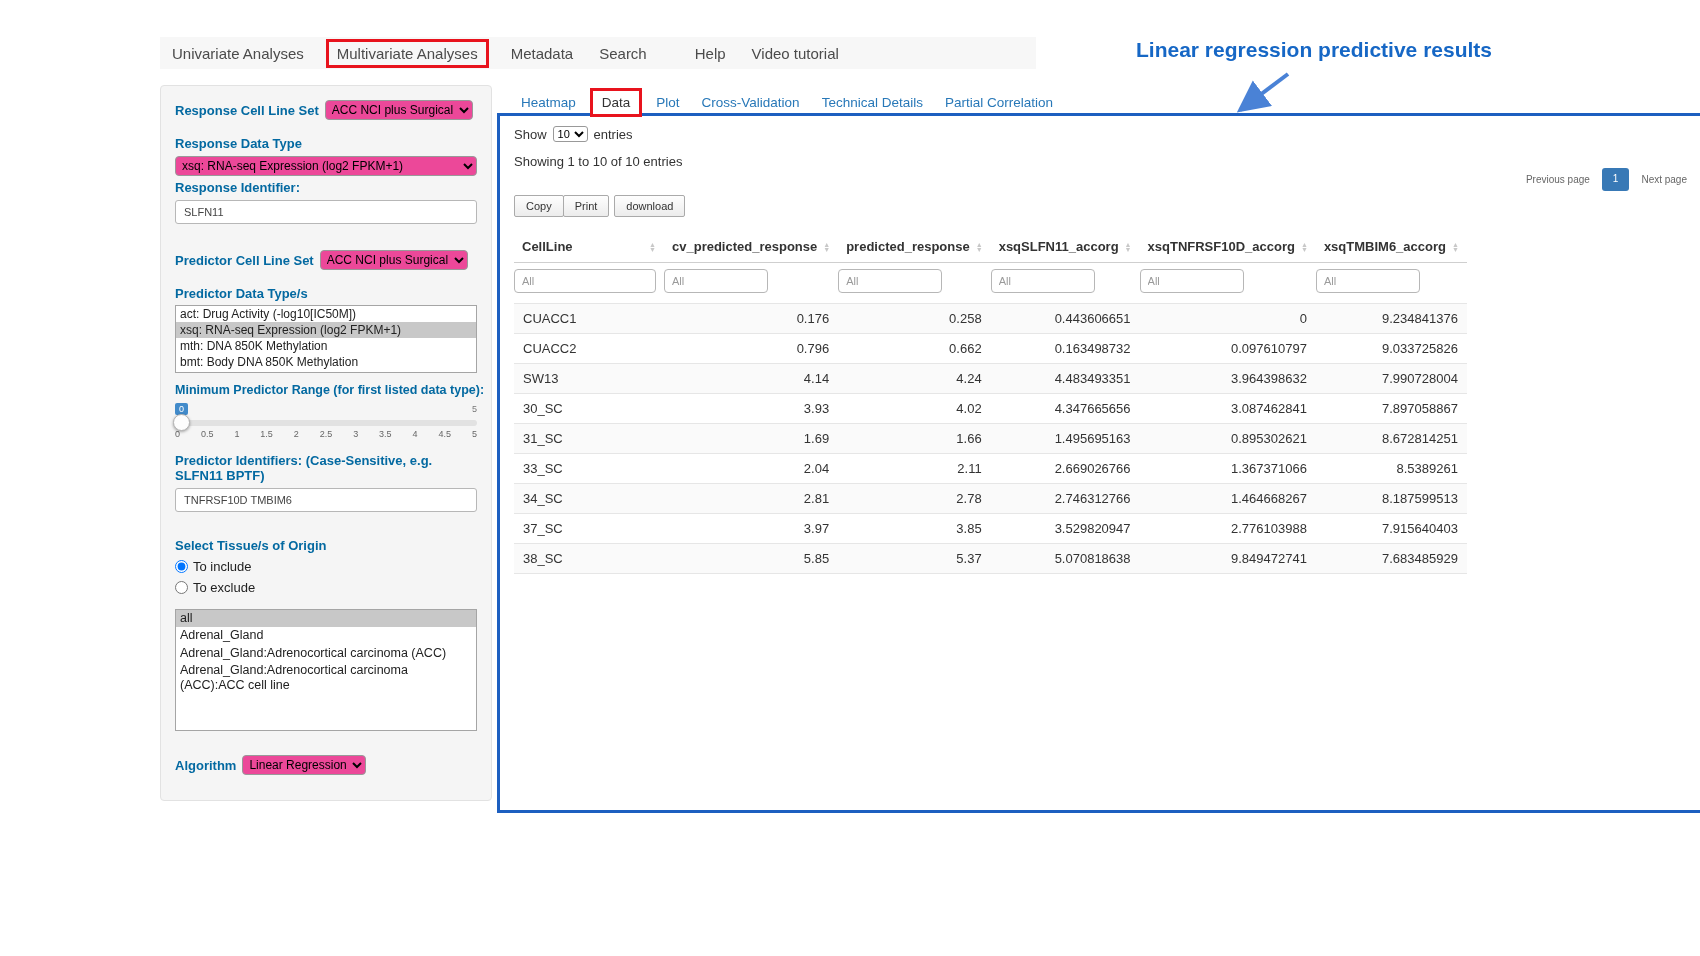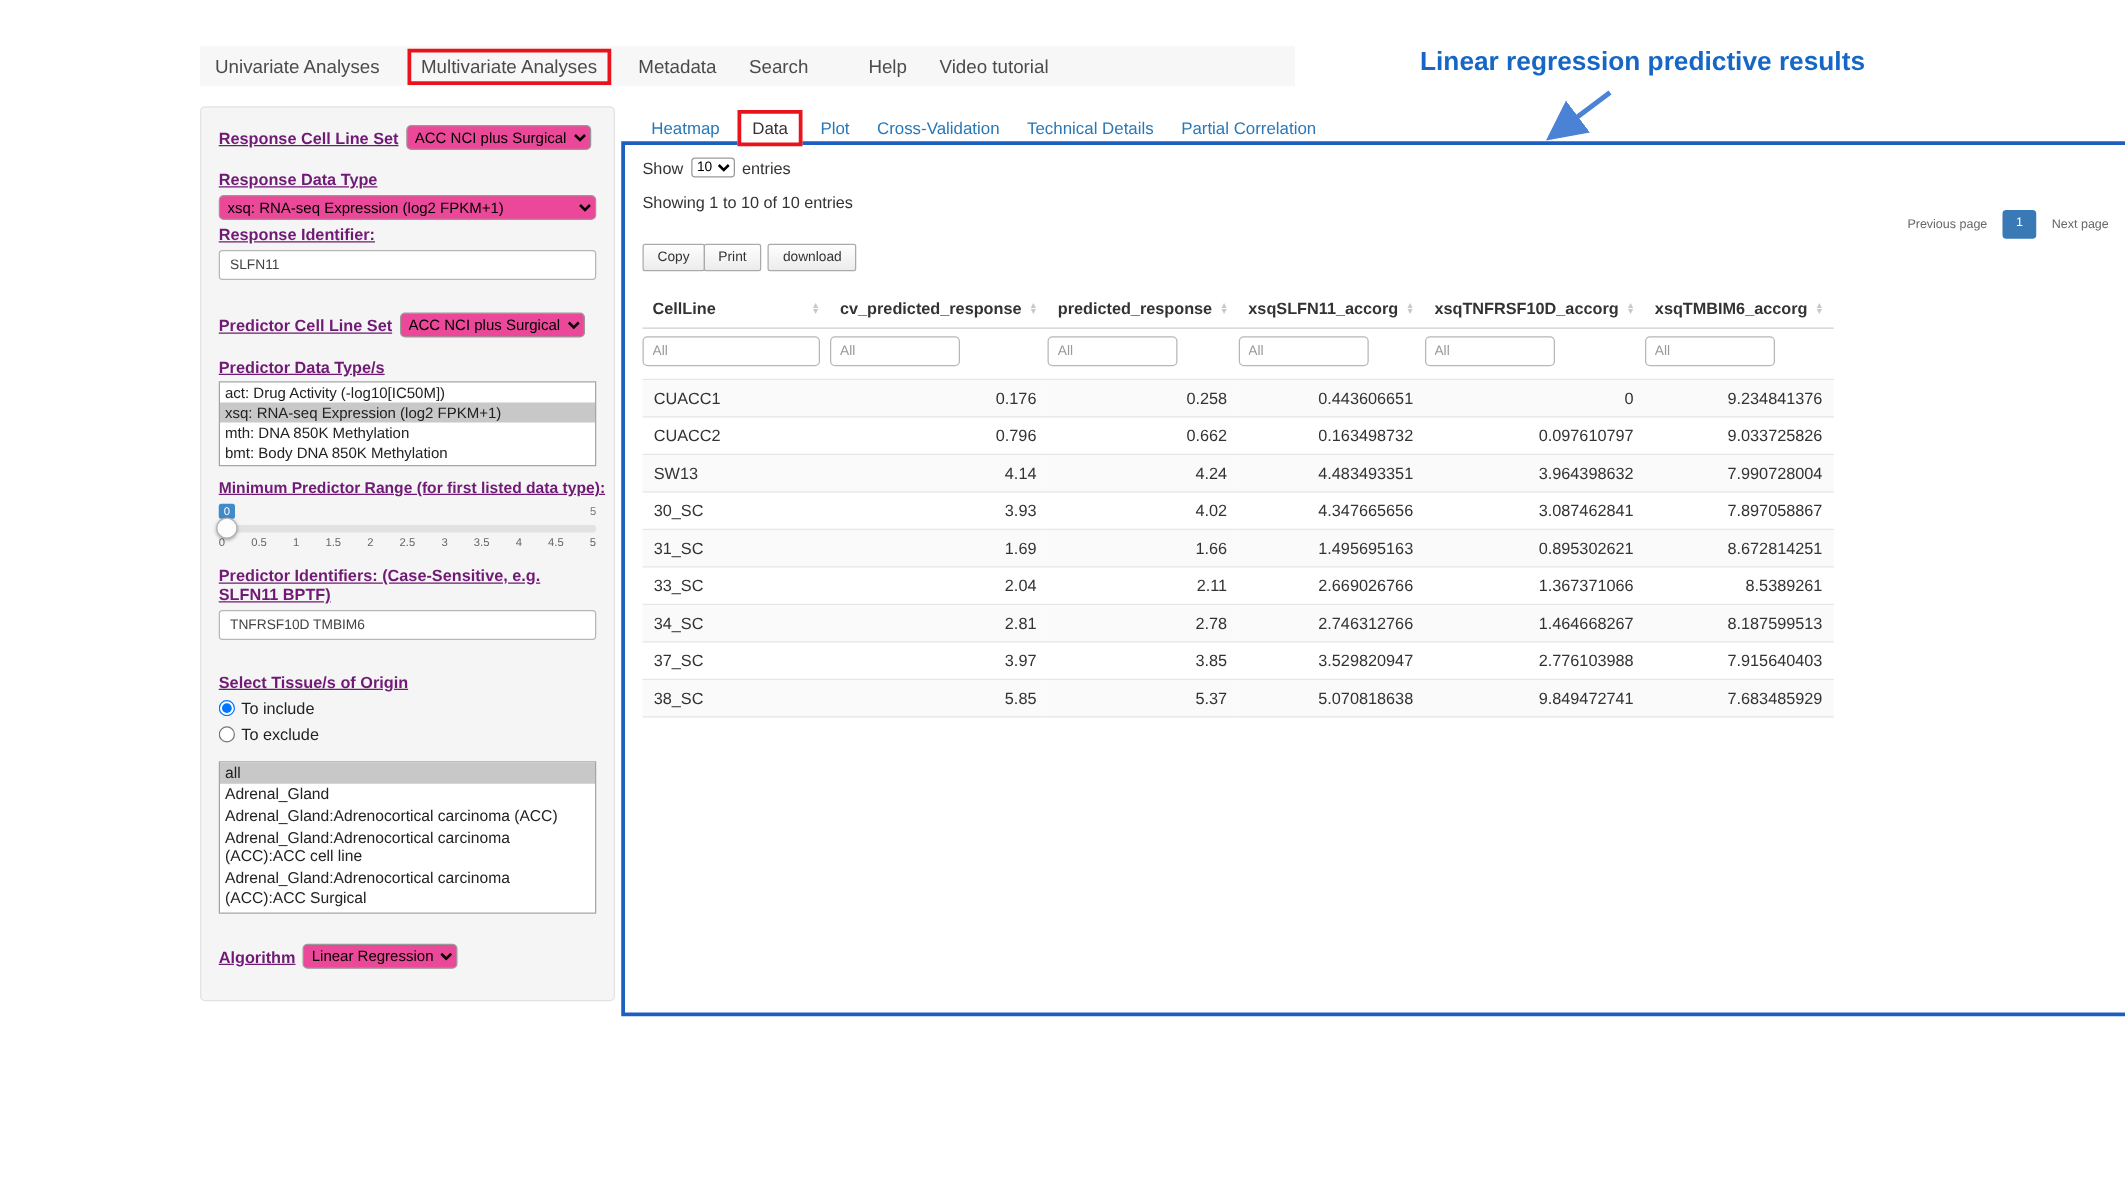--- a/index.html
+++ b/index.html
@@ -25,21 +25,21 @@
     color:#1667c5; white-space:nowrap;
   }
   .annotation-arrow { position:absolute; left:1222px; top:68px; }
 
   
   .sidebar {
     position:absolute; left:160px; top:85px; width:332px; height:716px;
     background:#f5f5f5; border:1px solid #e2e2e2; border-radius:4px;
     padding:14px; font-size:13px; color:#222;
   }
-  .lbl { font-weight:bold; font-size:13px; color:#701a75;text-decoration:underline; }
+  .lbl { font-weight:bold; font-size:13px; color:#0369a1; }
   .nowrap { white-space:nowrap; font-size:12.5px; }
   .inline-row { display:flex; align-items:center; gap:6px; margin-bottom:16px; }
   .sidebar select { font-size:12px; border:1px solid #999; border-radius:4px; background:#ec4899; padding:1px 2px; }
   .full-select { width:100%; margin-top:5px; margin-bottom:4px; }
   .text-input {
     width:100%; height:24px; border:1px solid #b7b7b7; border-radius:3px;
     padding:0 8px; font-size:11px; color:#444; background:#fff; margin-top:5px;
   }
   .listbox {
     background:#fff; border:1px solid #a5a5a5; width:100%; font-size:12px;
@@ -212,21 +212,20 @@
   <div class="radio-row">
     <input type="radio" name="tissue-mode" id="tissue-exclude" style="">
     <label for="tissue-exclude">To exclude</label>
   </div>
 
   <div class="listbox wrap tissue-list">
       <div class="opt sel">all</div>
       <div class="opt">Adrenal_Gland</div>
       <div class="opt">Adrenal_Gland:Adrenocortical carcinoma (ACC)</div>
       <div class="opt">Adrenal_Gland:Adrenocortical carcinoma (ACC):ACC cell line</div>
-      <div class="opt">Adrenal_Gland:Adrenocortical carcinoma (ACC):ACC Surgical</div>
     </div>
 
   <div class="algorithm-row">
     <span class="lbl">Algorithm</span>
     <select>
       <option>Linear Regression</option>
     </select>
   </div>
 </aside>
 

